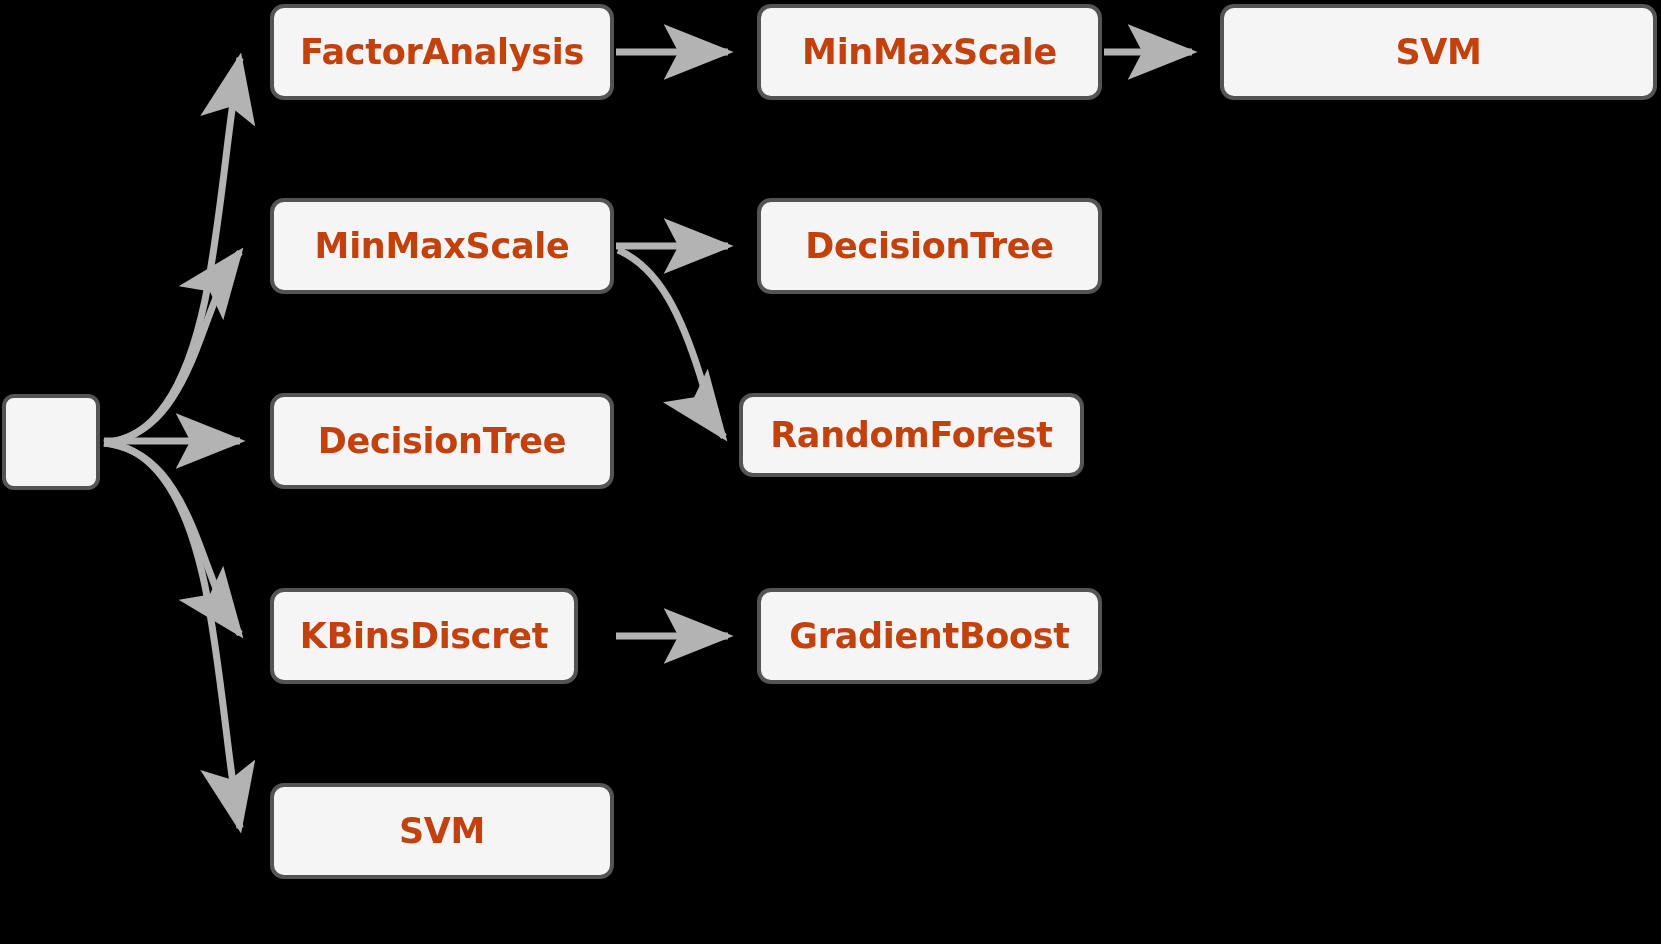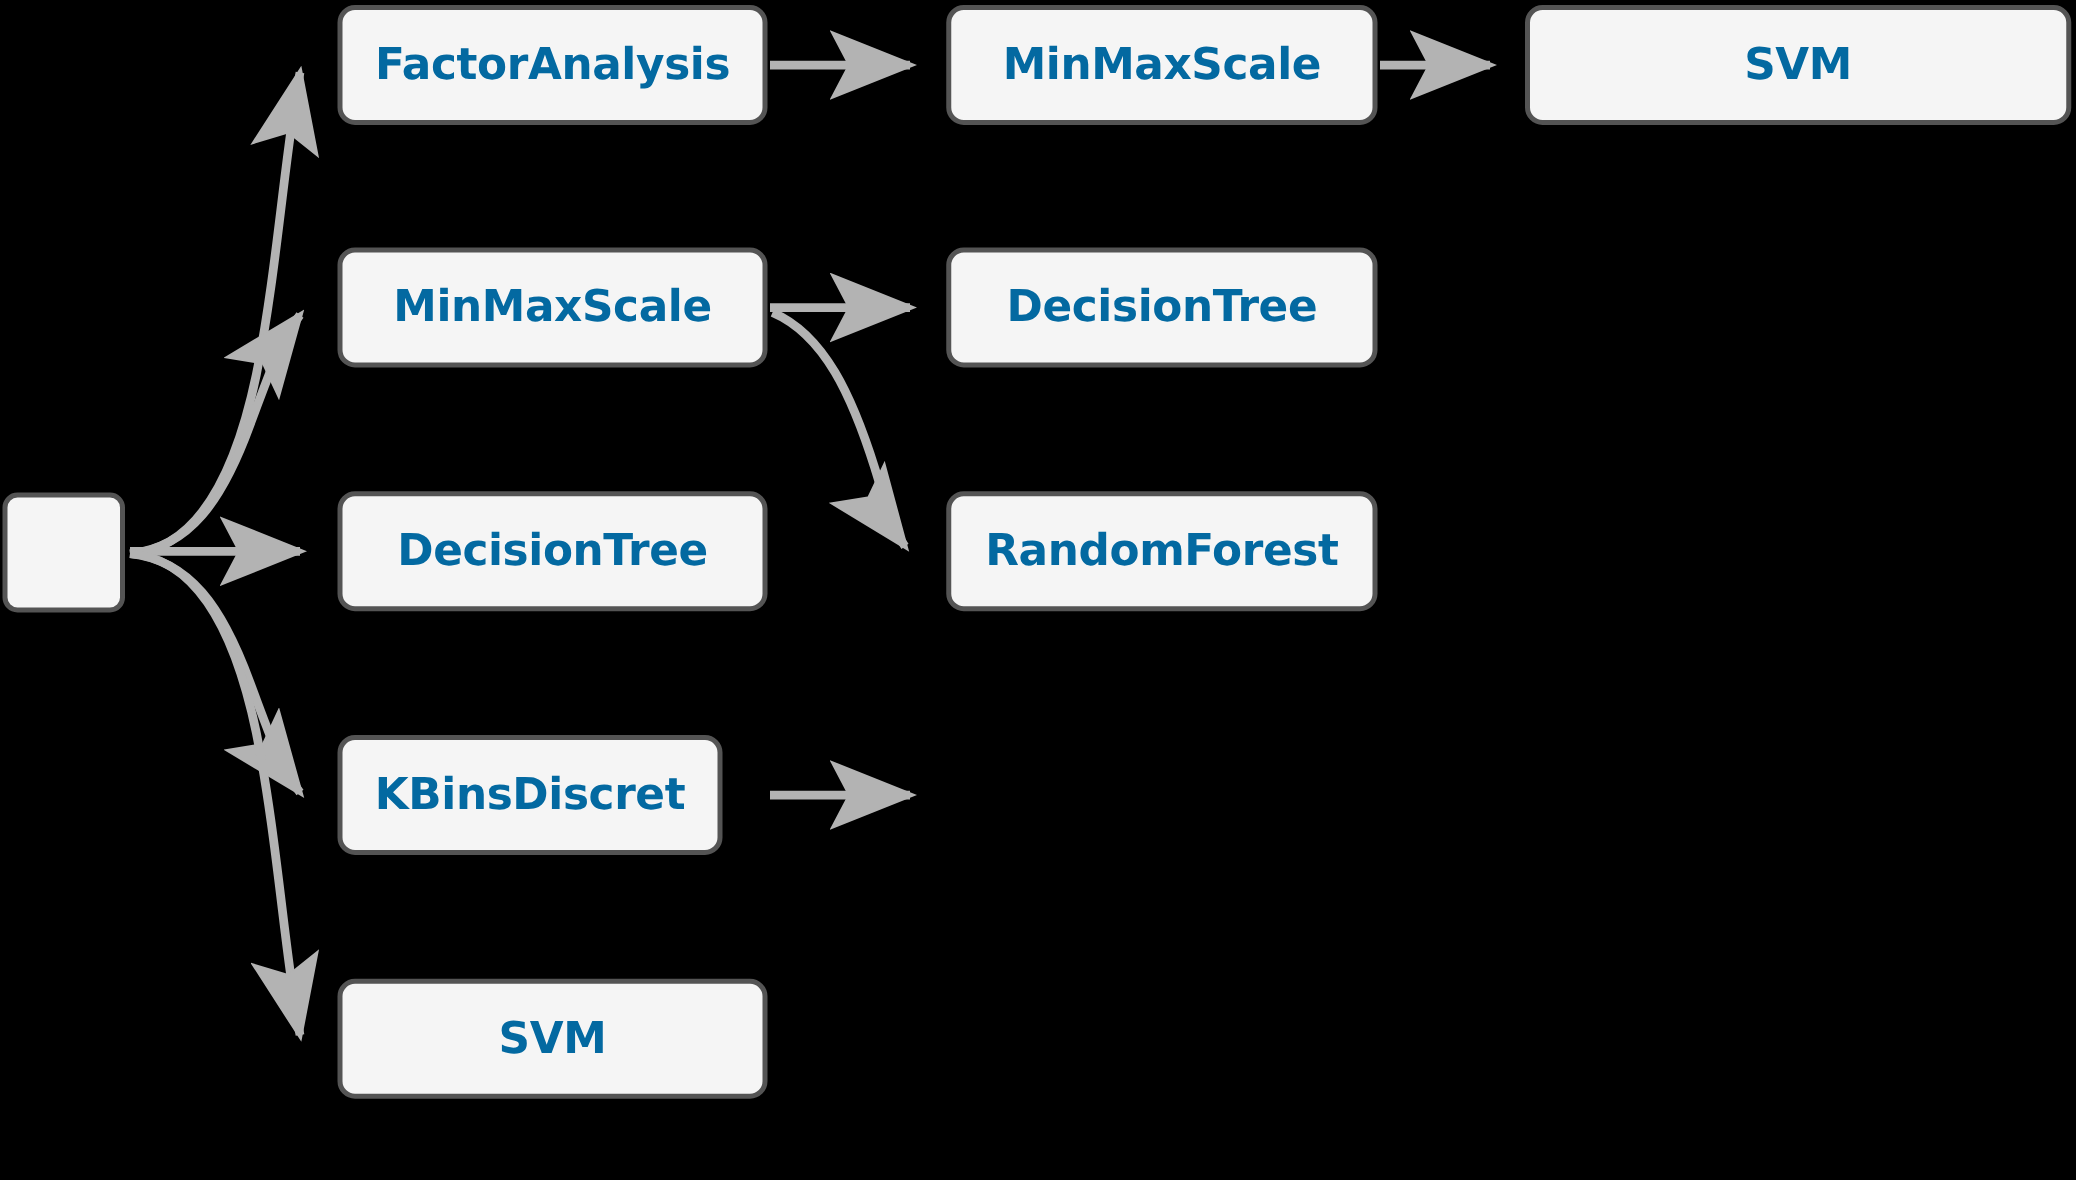--- a/index.html
+++ b/index.html
@@ -31,21 +31,21 @@
     border-radius: 14px;
     display: flex;
     align-items: center;
     justify-content: center;
     z-index: 5;
   }
   .node-label {
     font-family: "DejaVu Sans", sans-serif;
     font-weight: bold;
     font-size: 35px;
-    color: #0369a1;
+    color: #c2410c;
     letter-spacing: -0.3px;
     white-space: nowrap;
     line-height: 1;
   }
   .node.root {
     border-radius: 12px;
   }
 </style>
 </head>
 <body>
@@ -98,22 +98,25 @@
   </div>
 
   <div class="node" style="left:757px; top:4px; width:345px; height:96px;">
     <span class="node-label">MinMaxScale</span>
   </div>
 
   <div class="node" style="left:757px; top:198px; width:345px; height:96px;">
     <span class="node-label">DecisionTree</span>
   </div>
 
-  <div class="node" style="left:757px; top:393px; width:345px; height:96px;">
+  <div class="node" style="left:739px; top:393px; width:345px; height:84px;">
     <span class="node-label">RandomForest</span>
   </div>
 
+  <div class="node" style="left:757px; top:588px; width:345px; height:96px;">
+    <span class="node-label">GradientBoost</span>
+  </div>
 
   <div class="node" style="left:1220px; top:4px; width:437px; height:96px;">
     <span class="node-label">SVM</span>
   </div>
 
 </div>
 
 </body></html>

